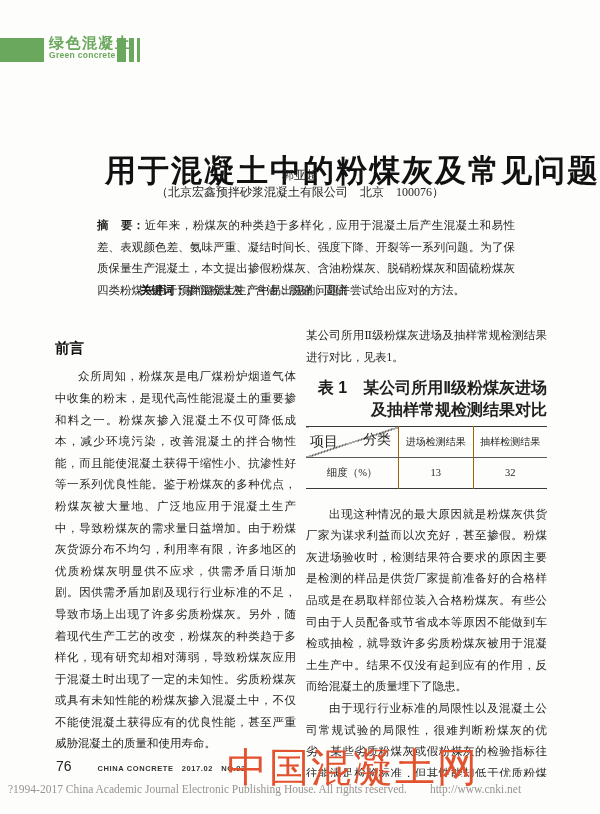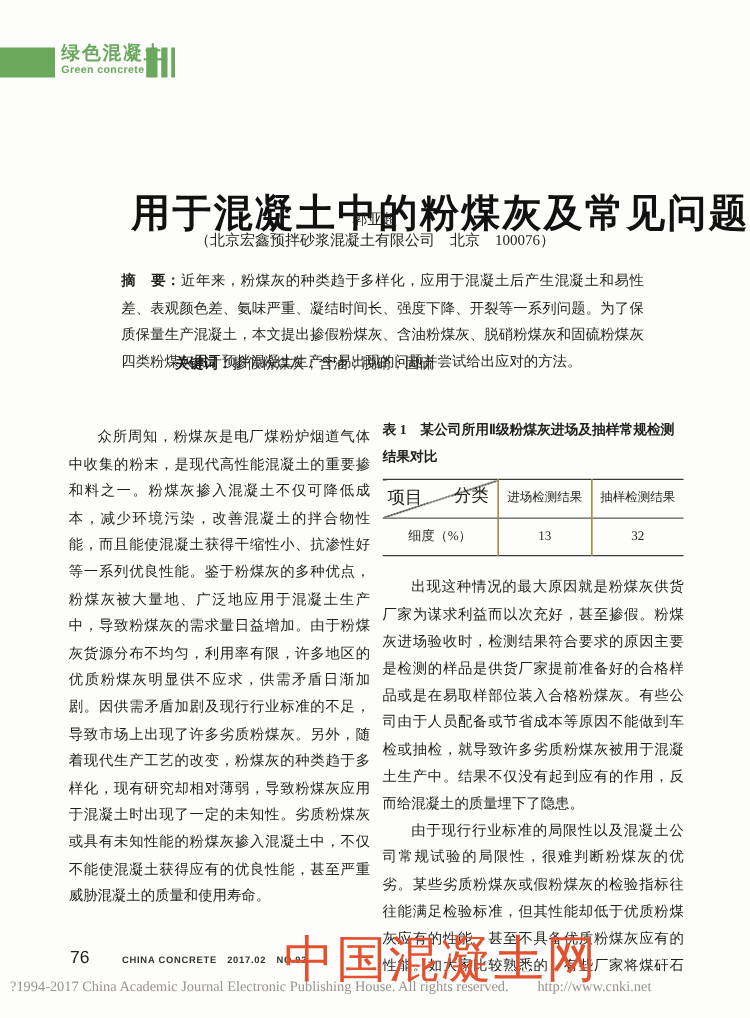--- a/index.html
+++ b/index.html
@@ -36,22 +36,22 @@
   .col{position:absolute;width:241px;text-align:justify;font-size:11.5px;
     line-height:21.6px;overflow:hidden;}
   .col-left{left:55px;top:340px;height:414px;}
   .col-right{left:306px;top:325px;height:452px;}
   .col p{margin:0;text-indent:2em;}
   .col p.noindent{text-indent:0;}
   .sec-h{font-family:"Liberation Sans","DejaVu Sans",sans-serif;font-weight:bold;
     font-size:14.5px;margin:0 0 9px 0;line-height:1.2;color:#111;}
 
   
-  .tbl-caption{font-family:Liberation Serif, serif;font-weight:bold;
-    font-size:11px;text-align:left;margin:9px 0 0 0;text-indent:0 !important;}
+  .tbl-caption{font-family:Liberation Sans, sans-serif;font-weight:bold;
+    font-size:16px;text-align:right;margin:9px 0 0 0;text-indent:0 !important;}
   table.data{width:100%;border-collapse:collapse;margin:6px 0 15px 0;
     border-top:1.6px solid #3a3a3a;border-bottom:1.6px solid #3a3a3a;font-size:10.5px;}
   table.data td{border-bottom:1px solid #5a5a5a;text-align:center;padding:4px 2px;height:18px;}
   table.data tr:last-child td{border-bottom:none;}
   table.data td.vline{border-left:1px solid #a16207;}
   td.diag{position:relative;width:88px;height:32px;padding:0;
     background:linear-gradient(to bottom right,
       transparent calc(50% - 0.6px), #5a5a5a calc(50% - 0.6px),
       #5a5a5a calc(50% + 0.6px), transparent calc(50% + 0.6px));}
   .diag-top{position:absolute;top:2px;right:7px;font-family:"Liberation Sans",sans-serif;font-size:14px;}
@@ -85,25 +85,27 @@
 
 <div class="title">用于混凝土中的粉煤灰及常见问题</div>
 <div class="author">郭亚超</div>
 <div class="affiliation">（北京宏鑫预拌砂浆混凝土有限公司　北京　100076）</div>
 
 <div class="abstract"><span class="lbl">摘　要：</span><span>近年来，粉煤灰的种类趋于多样化，应用于混凝土后产生混凝土和易性差、表观颜色差、氨味严重、凝结时间长、强度下降、开裂等一系列问题。为了保质保量生产混凝土，本文提出掺假粉煤灰、含油粉煤灰、脱硝粉煤灰和固硫粉煤灰四类粉煤灰用于预拌混凝土生产中易出现的问题并尝试给出应对的方法。</span></div>
 
 <div class="keywords"><span class="lbl">关键词：</span><span>掺假粉煤灰；含油；脱硝；固硫</span></div>
 
 <div class="col col-left">
+  <div class="sec-h">前言</div>
   <p>众所周知，粉煤灰是电厂煤粉炉烟道气体中收集的粉末，是现代高性能混凝土的重要掺和料之一。粉煤灰掺入混凝土不仅可降低成本，减少环境污染，改善混凝土的拌合物性能，而且能使混凝土获得干缩性小、抗渗性好等一系列优良性能。鉴于粉煤灰的多种优点，粉煤灰被大量地、广泛地应用于混凝土生产中，导致粉煤灰的需求量日益增加。由于粉煤灰货源分布不均匀，利用率有限，许多地区的优质粉煤灰明显供不应求，供需矛盾日渐加剧。因供需矛盾加剧及现行行业标准的不足，导致市场上出现了许多劣质粉煤灰。另外，随着现代生产工艺的改变，粉煤灰的种类趋于多样化，现有研究却相对薄弱，导致粉煤灰应用于混凝土时出现了一定的未知性。劣质粉煤灰或具有未知性能的粉煤灰掺入混凝土中，不仅不能使混凝土获得应有的优良性能，甚至严重威胁混凝土的质量和使用寿命。</p>
 
 </div>
 
 <div class="col col-right">
+  <p class="noindent">某公司所用Ⅱ级粉煤灰进场及抽样常规检测结果进行对比，见表1。</p>
 
   <div class="tbl-caption">表 1　某公司所用Ⅱ级粉煤灰进场及抽样常规检测结果对比</div>
   <table class="data">
     <tbody>
         <tr>
       <td class="diag">
         <span class="diag-top">分类</span>
         <span class="diag-bottom">项目</span>
       </td>
       <td class="vline th">进场检测结果</td>

